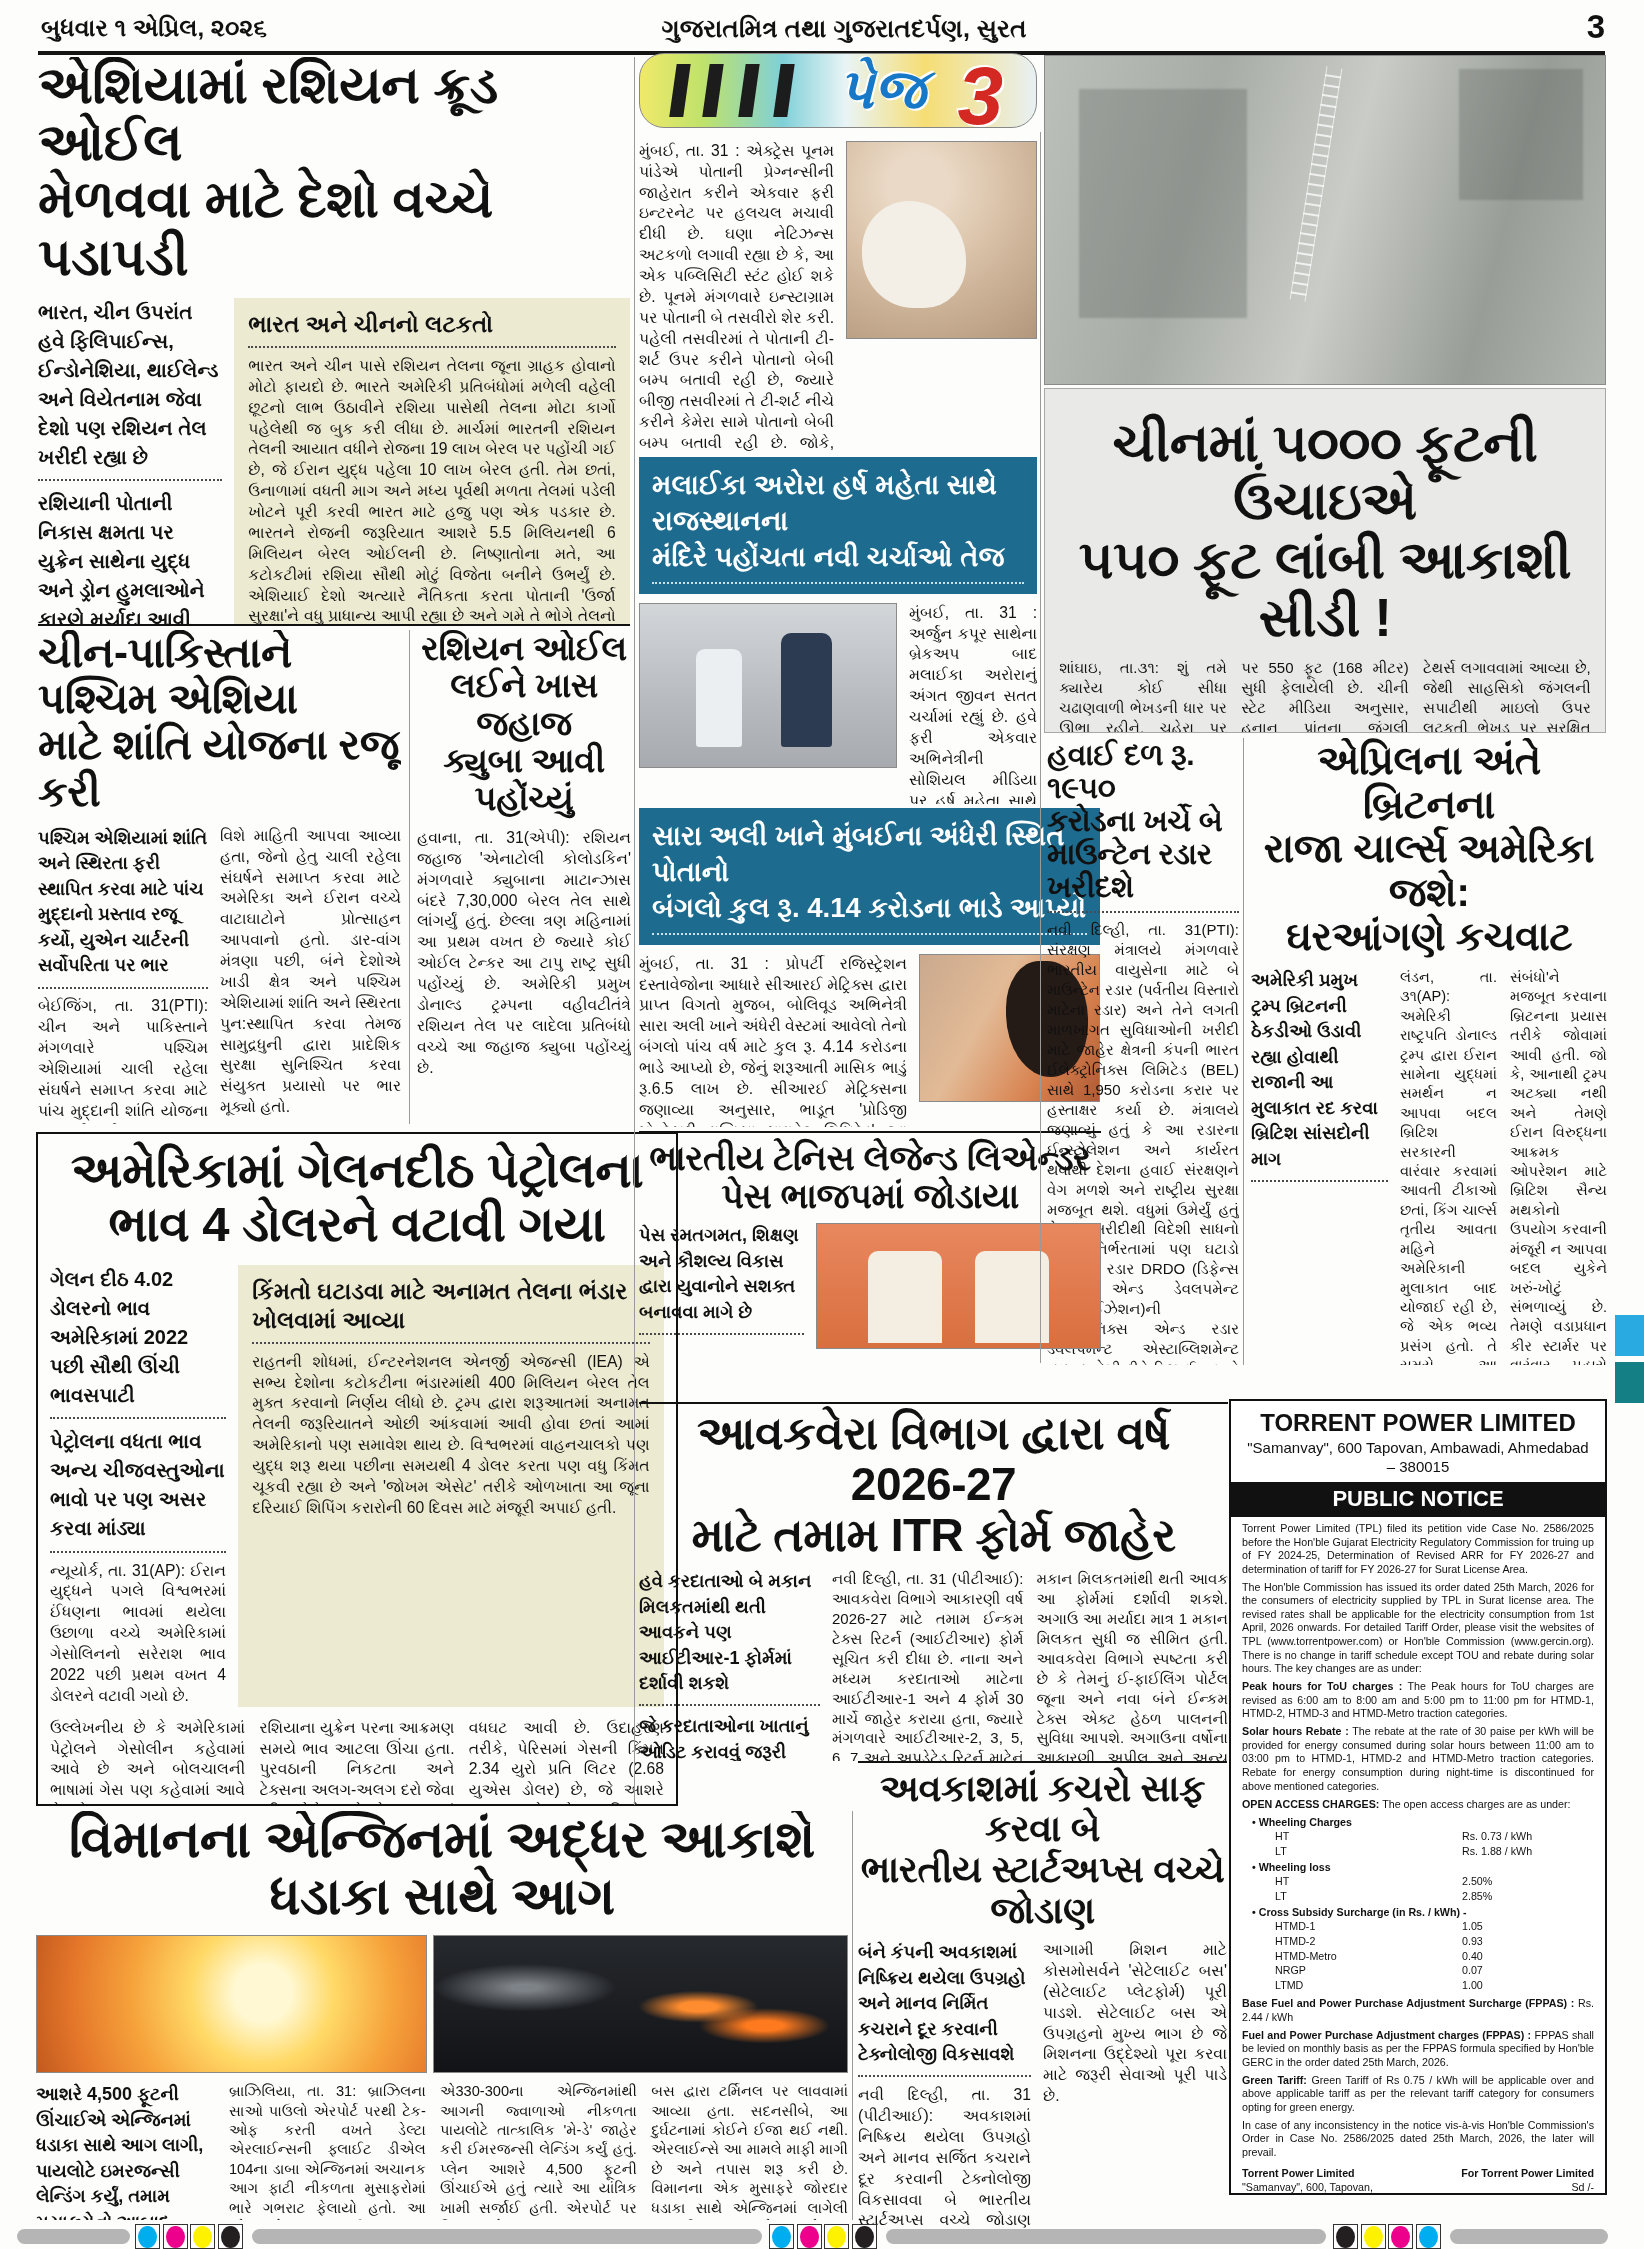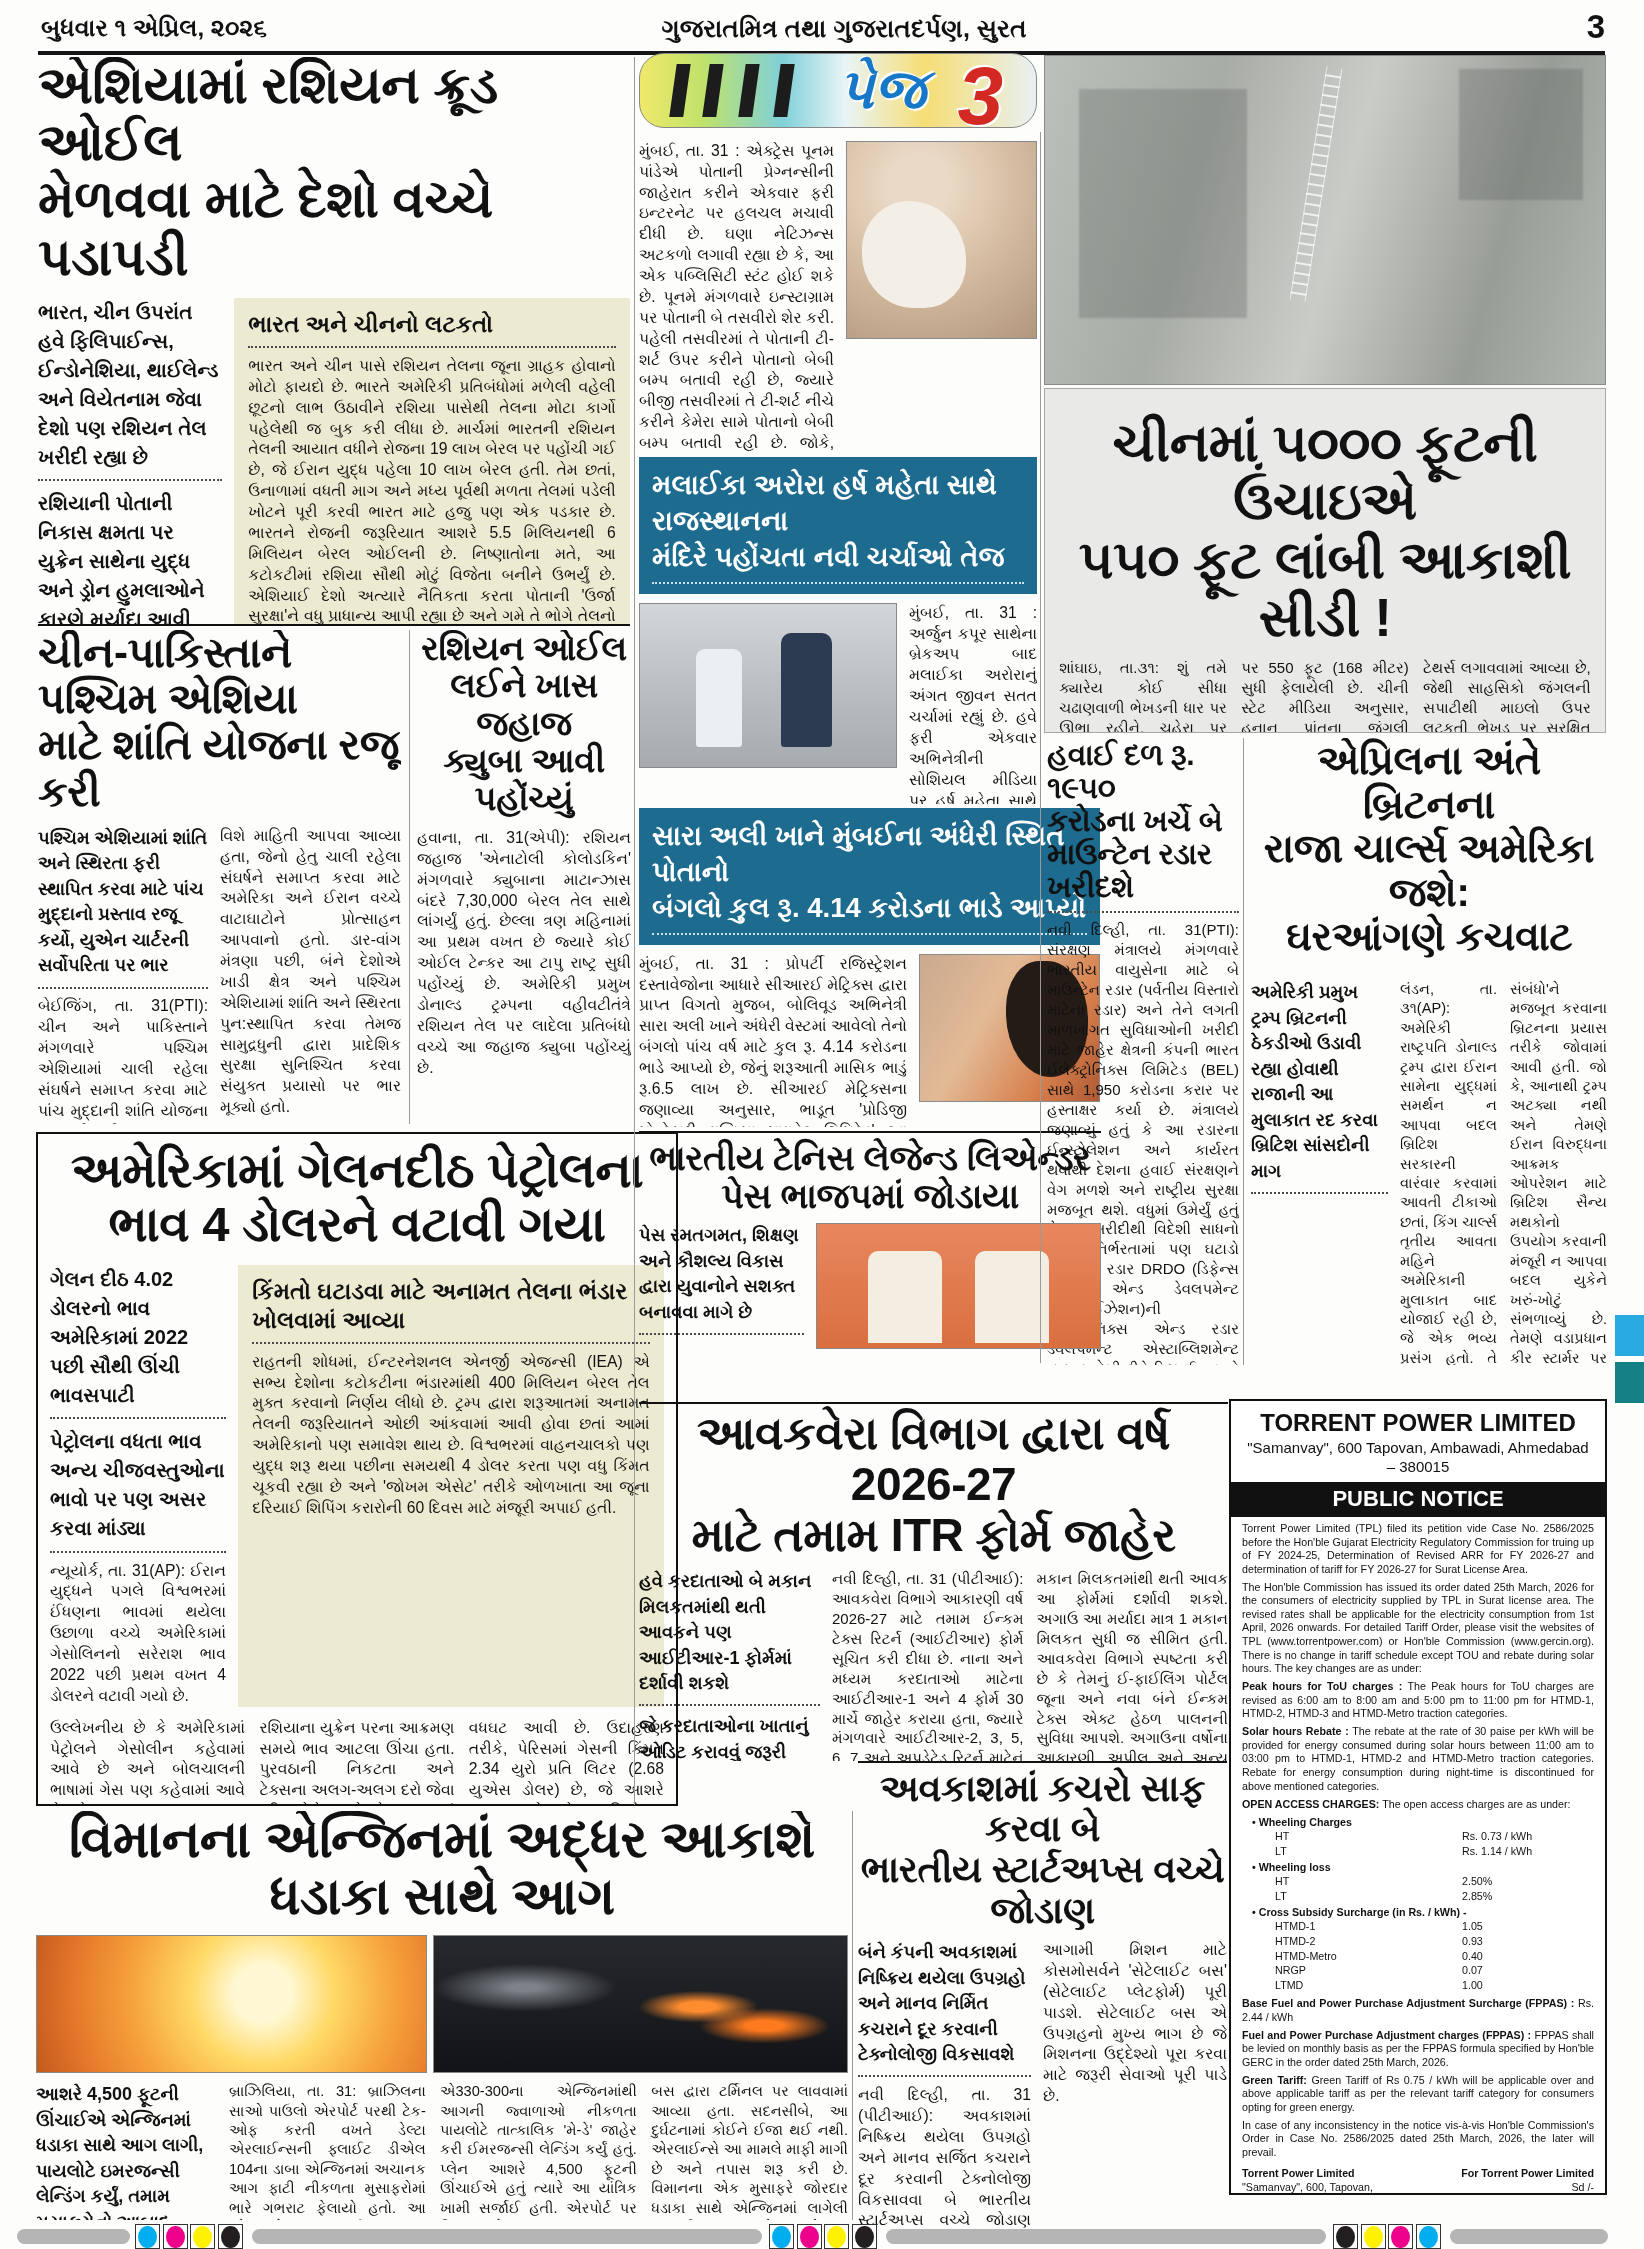--- a/index.html
+++ b/index.html
@@ -192,21 +192,21 @@
     <div class="body-txt" style="font-size:15px;">નવી દિલ્હી, તા. 31(PTI): સંરક્ષણ મંત્રાલયે મંગળવારે ભારતીય વાયુસેના માટે બે માઉન્ટેન રડાર (પર્વતીય વિસ્તારો માટેના રડાર) અને તેને લગતી માળખાગત સુવિધાઓની ખરીદી માટે જાહેર ક્ષેત્રની કંપની ભારત ઈલેક્ટ્રોનિક્સ લિમિટેડ (BEL) સાથે 1,950 કરોડના કરાર પર હસ્તાક્ષર કર્યા છે. મંત્રાલયે જણાવ્યું હતું કે આ રડારના ઈન્સ્ટોલેશન અને કાર્યરત થવાથી દેશના હવાઈ સંરક્ષણને વેગ મળશે અને રાષ્ટ્રીય સુરક્ષા મજબૂત થશે. વધુમાં ઉમેર્યું હતું કે આ ખરીદીથી વિદેશી સાધનો પરની નિર્ભરતામાં પણ ઘટાડો થશે. આ રડાર DRDO (ડિફેન્સ રિસર્ચ એન્ડ ડેવલપમેન્ટ ઓર્ગેનાઈઝેશન)ની ઈલેક્ટ્રોનિક્સ એન્ડ રડાર ડેવલપમેન્ટ એસ્ટાબ્લિશમેન્ટ દ્વારા સ્વદેશી રીતે ડિઝાઈન અને વિકસાવવામાં આવ્યું છે અને તેનું ઉત્પાદન BEL દ્વારા કરવામાં આવશે.</div>
   </section>
   <div class="abs rule-v" style="left:1243px;top:738px;height:627px;"></div>
 
   <section class="abs" style="left:1251px;top:738px;width:356px;height:627px;overflow:hidden;">
     <div class="hl center" style="font-size:40px;">
       <div>એપ્રિલના અંતે બ્રિટનના</div>
       <div>રાજા ચાર્લ્સ અમેરિકા જશે:</div>
       <div>ઘરઆંગણે કચવાટ</div>
     </div>
-    <div class="flexrow" style="margin-top:22px;">
+    <div class="flexrow" style="margin-top:10px;">
       <div style="width:137px;flex:none;">
         <div class="small-deck">અમેરિકી પ્રમુખ ટ્રમ્પ બ્રિટનની ઠેકડીઓ ઉડાવી રહ્યા હોવાથી રાજાની આ મુલાકાત રદ કરવા બ્રિટિશ સાંસદોની માગ</div>
         <div class="dotrule"></div>
       </div>
       <div class="body-txt cols2" style="flex:1;font-size:14.6px;">લંડન, તા. ૩૧(AP): અમેરિકી રાષ્ટ્રપતિ ડોનાલ્ડ ટ્રમ્પ દ્વારા ઈરાન સામેના યુદ્ધમાં સમર્થન ન આપવા બદલ બ્રિટિશ સરકારની વારંવાર કરવામાં આવતી ટીકાઓ છતાં, કિંગ ચાર્લ્સ તૃતીય આવતા મહિને અમેરિકાની મુલાકાત બાદ યોજાઈ રહી છે, જે એક ભવ્ય પ્રસંગ હતો. તે સમયે આ મુલાકાતને રાષ્ટ્રપતિની 'અમેરિકા ફર્સ્ટ' નીતિઓ વચ્ચે બંને દેશો વચ્ચેના કહેવાતા 'ખાસ સંબંધો'ને મજબૂત કરવાના બ્રિટનના પ્રયાસ તરીકે જોવામાં આવી હતી. જો કે, આનાથી ટ્રમ્પ અટક્યા નથી અને તેમણે ઈરાન વિરુદ્ધના આક્રમક ઓપરેશન માટે બ્રિટિશ સૈન્ય મથકોનો ઉપયોગ કરવાની મંજૂરી ન આપવા બદલ યુકેને ખરું-ખોટું સંભળાવ્યું છે. તેમણે વડાપ્રધાન કીર સ્ટાર્મર પર વારંવાર પ્રહારો કરતા એક તબક્કે એમ પણ કહ્યું હતું કે તેઓ વિન્સ્ટન ચર્ચિલ નથી.</div>
     </div>
   </section>
 
   <section class="abs" style="left:36px;top:1132px;width:642px;height:674px;border:2.2px solid #111;box-sizing:border-box;padding:10px 12px;overflow:hidden;">
     <div class="hl center" style="font-size:49px;">
@@ -303,21 +303,21 @@
     <p><b>Peak hours for ToU charges :</b> <span>The Peak hours for ToU charges are revised as 6:00 am to 8:00 am and 5:00 pm to 11:00 pm for HTMD-1, HTMD-2, HTMD-3 and HTMD-Metro traction categories.</span></p>
     <p><b>Solar hours Rebate :</b> <span>The rebate at the rate of 30 paise per kWh will be provided for energy consumed during solar hours between 11:00 am to 03:00 pm to HTMD-1, HTMD-2 and HTMD-Metro traction categories. Rebate for energy consumption during night-time is discontinued for above mentioned categories.</span></p>
     <p><b>OPEN ACCESS CHARGES:</b> <span>The open access charges are as under:</span></p>
     <div class="bullet">•&nbsp;<span>Wheeling Charges</span></div>
     <div class="row">
         <span class="lb">HT</span>
         <span class="vl">Rs. 0.73 / kWh</span>
       </div>
     <div class="row">
         <span class="lb">LT</span>
-        <span class="vl">Rs. 1.14 / kWh</span>
+        <span class="vl">Rs. 1.88 / kWh</span>
       </div>
     <div class="bullet">•&nbsp;<span>Wheeling loss</span></div>
     <div class="row">
         <span class="lb">HT</span>
         <span class="vl">2.50%</span>
       </div>
     <div class="row">
         <span class="lb">LT</span>
         <span class="vl">2.85%</span>
       </div>

